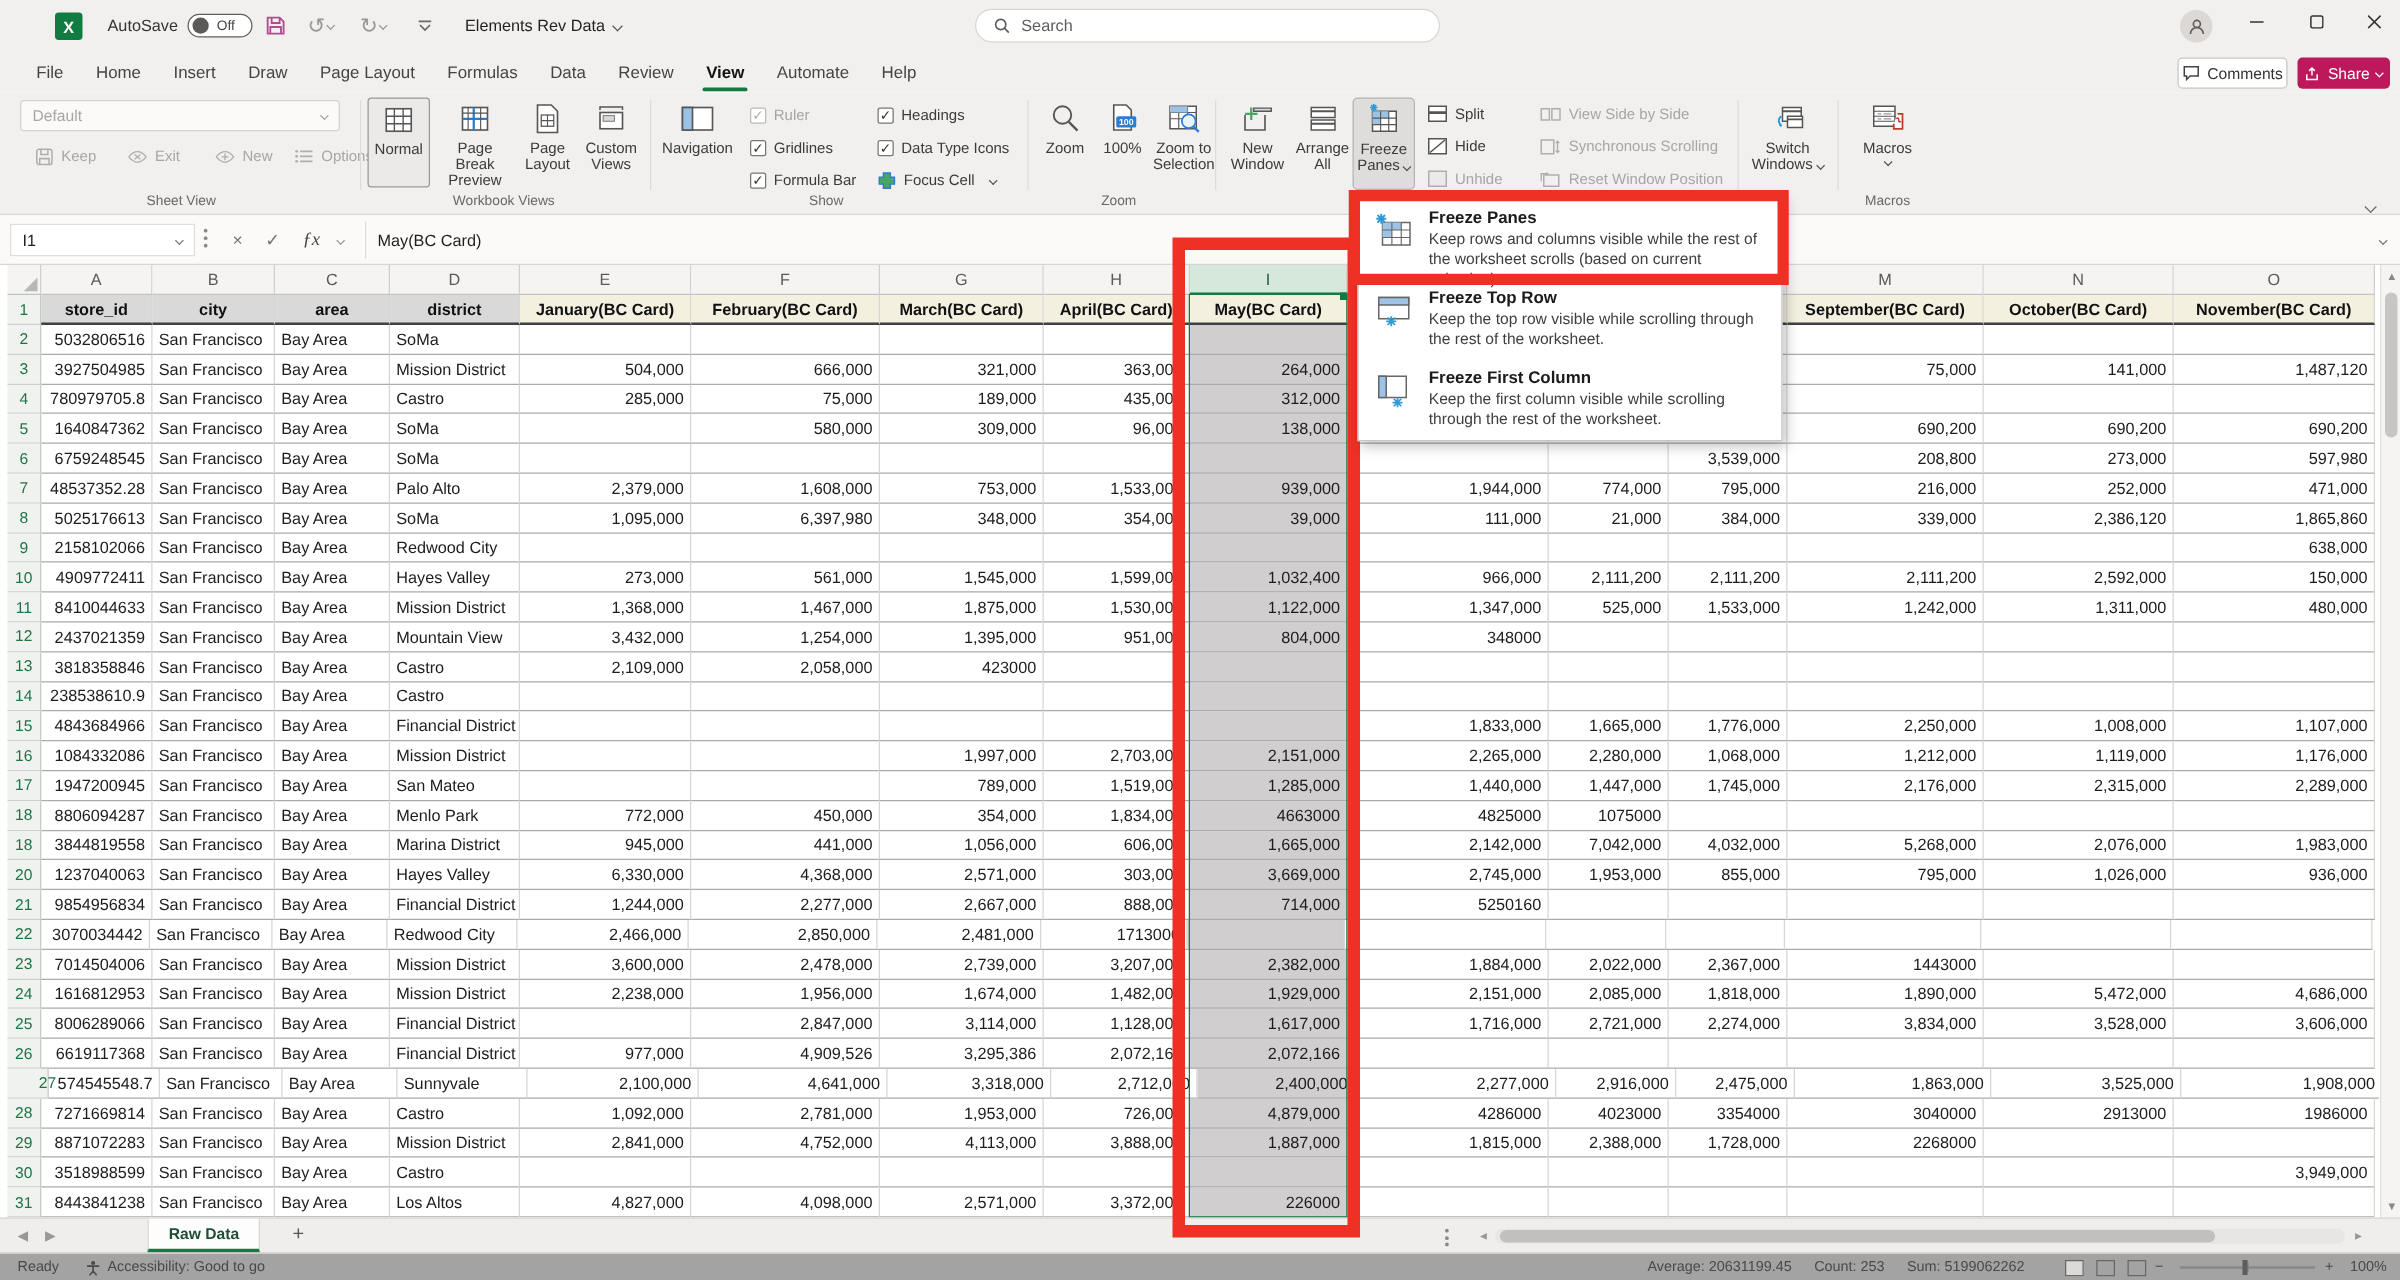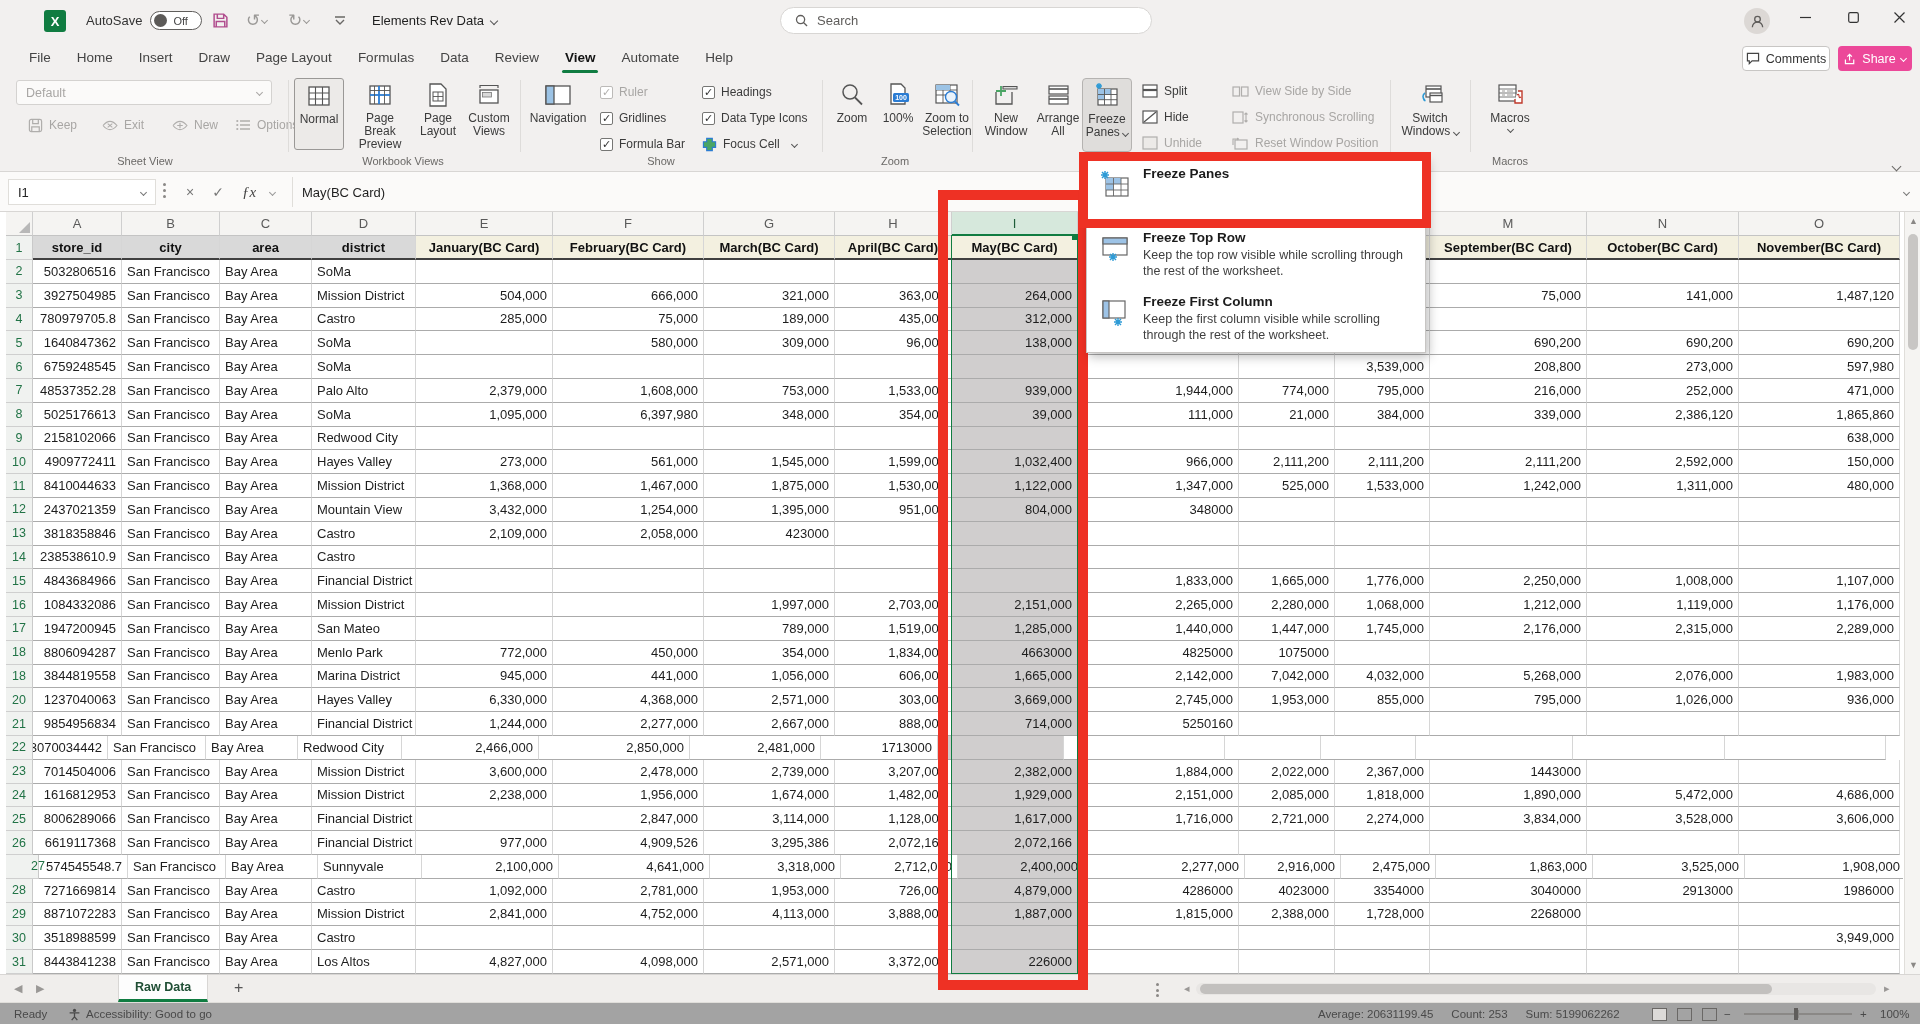--- a/index.html
+++ b/index.html
@@ -26,21 +26,21 @@
   #account-btn { position:absolute; left:1744px; top:8px; width:26px; height:26px; border-radius:50%; background:#dcd8d5; display:flex; align-items:center; justify-content:center; }
   .winctl { position:absolute; top:0; width:46px; height:34px; display:flex; align-items:center; justify-content:center; color:#333; }
   #min-btn{left:1782px;} #max-btn{left:1830px;} #close-btn{left:1876px;}
 
   
   #tabrow { position:absolute; left:0; top:41px; width:1920px; height:33px; background:#f2f0ef; display:flex; align-items:center; padding-left:16px; }
   .rtab { position:relative; padding:0 13px; font-size:13.5px; color:#444; height:33px; display:flex; align-items:center; }
   .rtab.active { color:#141414; font-weight:bold; }
   .rtab.active::after { content:""; position:absolute; left:10px; right:10px; bottom:1px; height:3px; background:#107c41; border-radius:2px; }
   #comments-btn { position:absolute; left:1742px; top:46px; width:88px; height:25px; background:#fff; border:1px solid #c8c6c4; border-radius:4px; display:flex; align-items:center; justify-content:center; gap:6px; font-size:12.5px; color:#333; }
-  #share-btn { position:absolute; left:1838px; top:46px; width:74px; height:25px; background:#ec4899; border-radius:4px; display:flex; align-items:center; justify-content:center; gap:5px; font-size:12.5px; color:#fff; }
+  #share-btn { position:absolute; left:1838px; top:46px; width:74px; height:25px; background:#be185d; border-radius:4px; display:flex; align-items:center; justify-content:center; gap:5px; font-size:12.5px; color:#fff; }
 
   
   #ribbon { position:absolute; left:0; top:74px; width:1920px; height:98px; background:#f2f0ef; border-bottom:1px solid #d8d6d4; }
   .grp-label { position:absolute; bottom:4px; font-size:11px; color:#6a6866; text-align:center; }
   .vdiv { position:absolute; top:6px; height:72px; width:1px; background:#dedcda; }
   .rbtn-lg { position:absolute; top:4px; display:flex; flex-direction:column; align-items:center; color:#3b3b3b; font-size:12px; line-height:13px; text-align:center; }
   .rbtn-lg .ic { height:34px; display:flex; align-items:center; justify-content:center; }
   .rbtn-lg.selected { border:1px solid #9a9896; background:#eceae8; border-radius:3px; }
   .rbtn-lg.pressed { border:1px solid #b5b3b1; background:#dfdddb; border-radius:4px; }
   .rbtn-sm { position:absolute; display:flex; align-items:center; gap:6px; font-size:12px; color:#3b3b3b; height:22px; }
@@ -1490,21 +1490,21 @@
         </div>
         <div class="gcell txt" style="width: 152px;">
           <span></span>
         </div>
         <div class="gcell txt" style="width: 161px;">
           <span></span>
         </div>
       </div>
       <div class="grow" style="left: 6px; top: 524px; height: 23.8px;">
         <div class="rownum" style="width: 27px;">22</div>
-        <div class="gcell num" style="width: 75px;">
+        <div class="gcell num" style="width: 87px;">
           <span>3070034442</span>
         </div>
         <div class="gcell txt" style="width: 98px;">
           <span>San Francisco</span>
         </div>
         <div class="gcell txt" style="width: 92px;">
           <span>Bay Area</span>
         </div>
         <div class="gcell txt" style="width: 104px;">
           <span>Redwood City</span>
@@ -2043,20 +2043,21 @@
             <rect x="6" y="8" width="22" height="18" fill="#fff" stroke="#666" stroke-width="1.2"></rect>
             <rect x="6" y="8" width="7.5" height="6" fill="#9dc3e6"></rect>
             <rect x="13.5" y="8" width="7.5" height="6" fill="#9dc3e6"></rect>
             <rect x="6" y="14" width="7.5" height="6" fill="#9dc3e6"></rect>
             <path d="M6 14 h22 M6 20 h22 M13.5 8 v18 M21 8 v18" stroke="#666" stroke-width="0.9"></path>
             <path d="M1 5 h8 M5 1 v8 M2 2 l6 6 M8 2 l-6 6" stroke="#2e9bd6" stroke-width="1.5"></path>
           </svg>
       </span>
       <span class="fm-txt">
         <div class="fm-title">Freeze Panes</div>
+        <div class="fm-desc">Keep rows and columns visible while the rest of the worksheet scrolls (based on current selection).</div>
       </span>
     </div>
     <div class="fm-item" style="top:72px;">
       <span class="fm-ic">
         <svg width="30" height="28" viewBox="0 0 30 28">
             <rect x="3" y="4" width="24" height="17" fill="#fff" stroke="#666" stroke-width="1.2"></rect>
             <rect x="3" y="4" width="24" height="6" fill="#9dc3e6" stroke="#666" stroke-width="1.2"></rect>
             <path d="M9 23 h8 M13 19 v8 M10 20 l6 6 M16 20 l-6 6" stroke="#2e9bd6" stroke-width="1.4"></path>
           </svg>
       </span>

